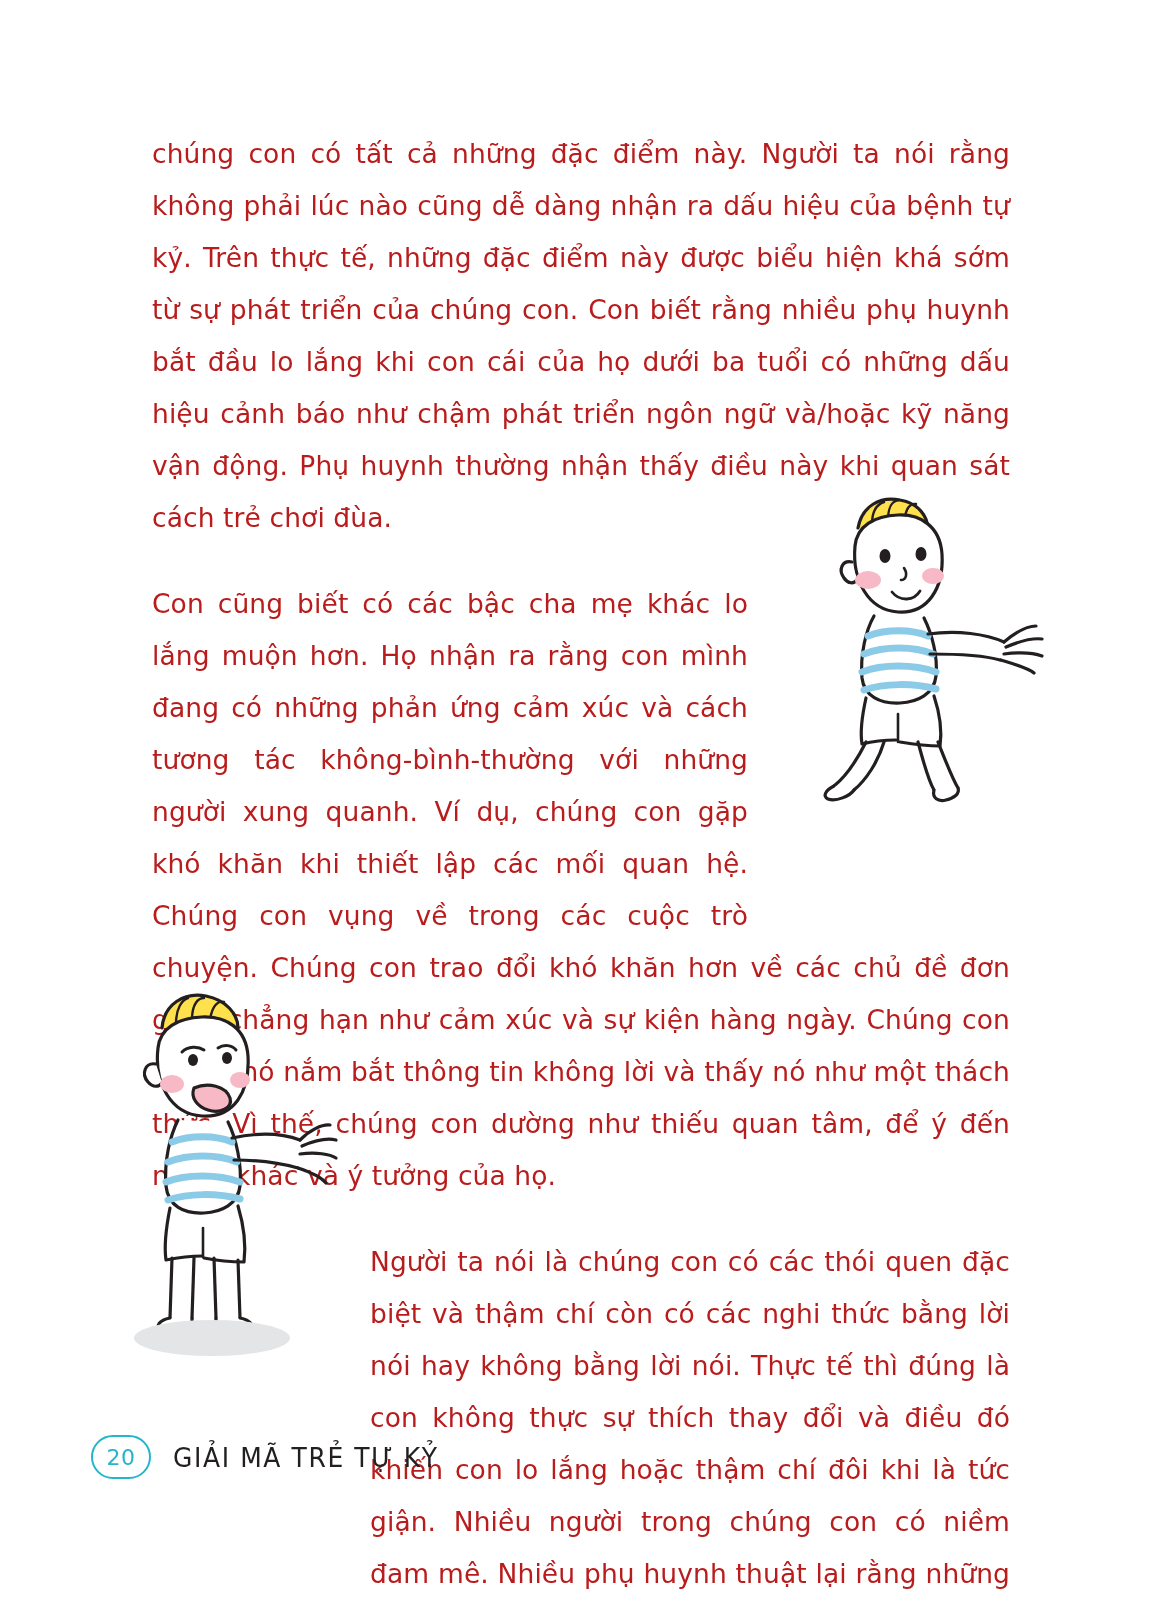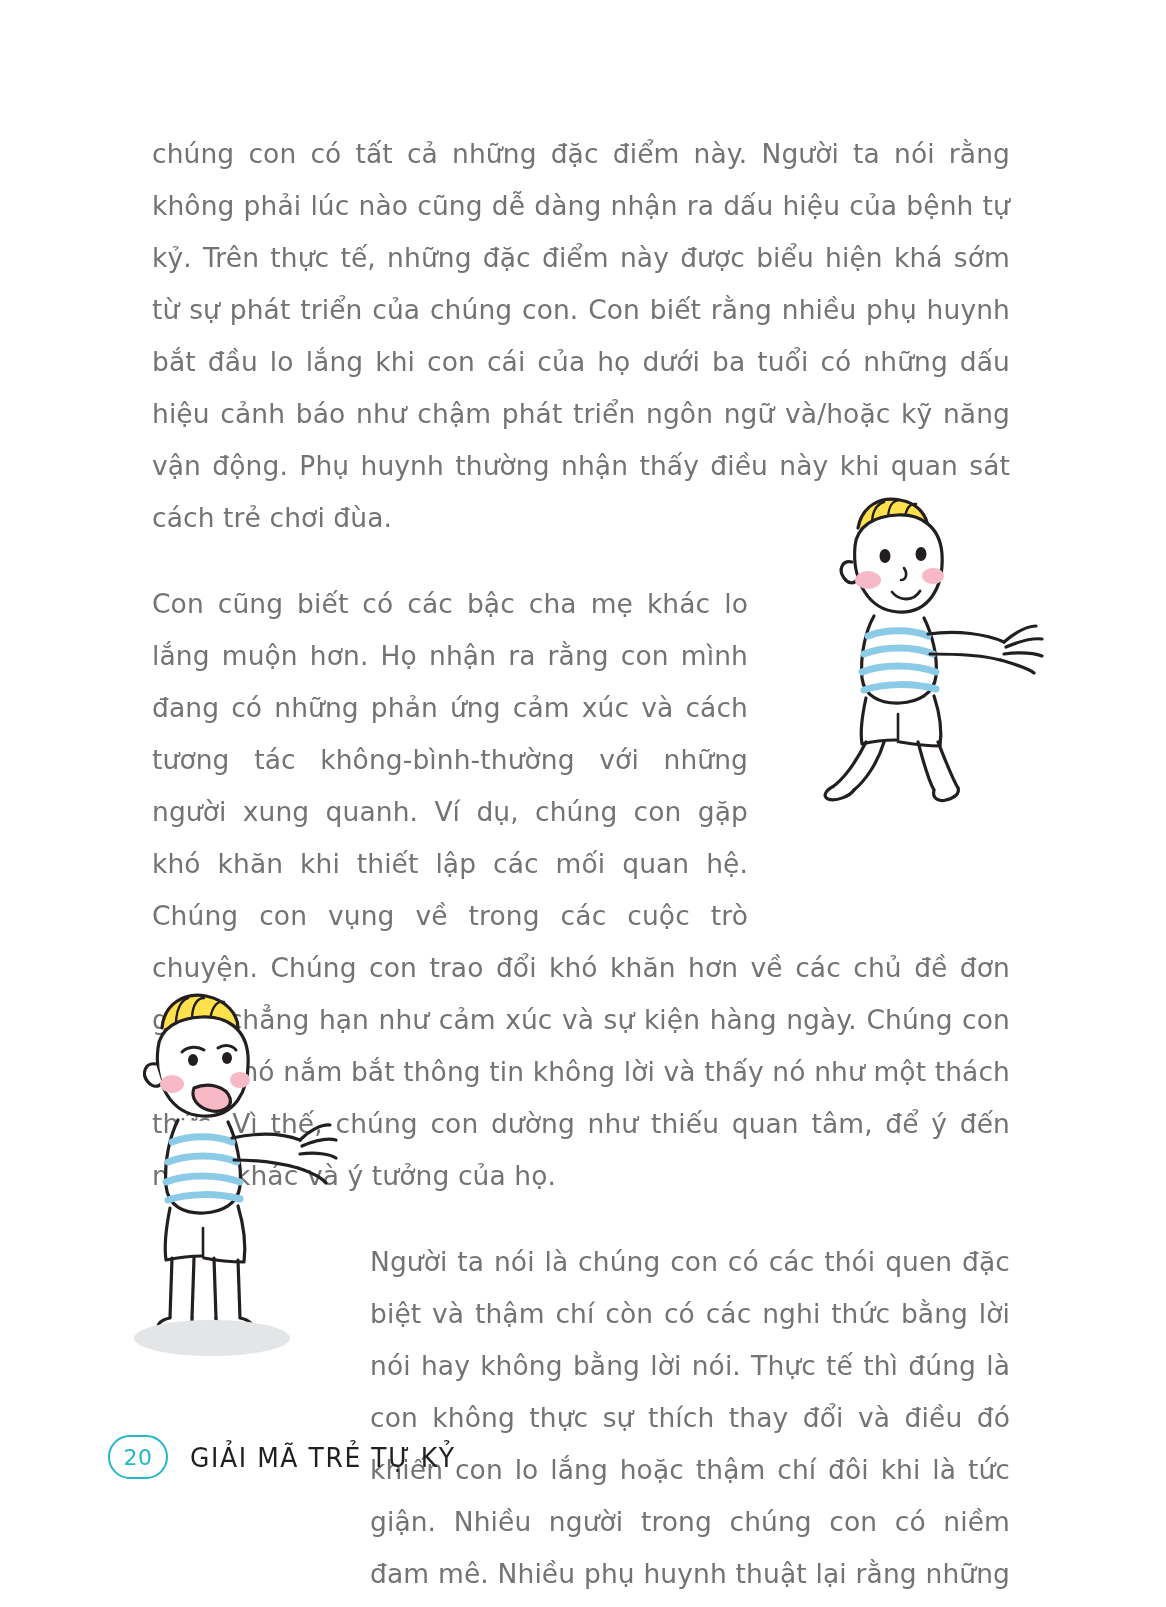--- a/index.html
+++ b/index.html
@@ -24,21 +24,21 @@
   .content {
     position: absolute;
     left: 152px;
     top: 128px;
     width: 858px;
   }
   p.para {
     margin: 0 0 0 0;
     font-size: 26.5px;
     line-height: 52px;
-    color: #737373;
+    color: #b91c1c;
     text-align: justify;
     text-justify: inter-word;
     letter-spacing: 0.1px;
     font-weight: 400;
   }
   p.para.spaced { margin-top: 34px; }
 
   
   .float-right-img {
     float: right;
@@ -70,21 +70,21 @@
   #illus-boy-left {
     left: 120px;
     top: 980px;
     width: 232px;
     height: 400px;
   }
 
   
   .footer {
     position: absolute;
-    left: 108px;
+    left: 91px;
     bottom: 128px;
     display: flex;
     align-items: center;
     gap: 22px;
   }
   .page-number {
     width: 56px;
     height: 40px;
     border: 2.5px solid #23b5c9;
     border-radius: 22px;

